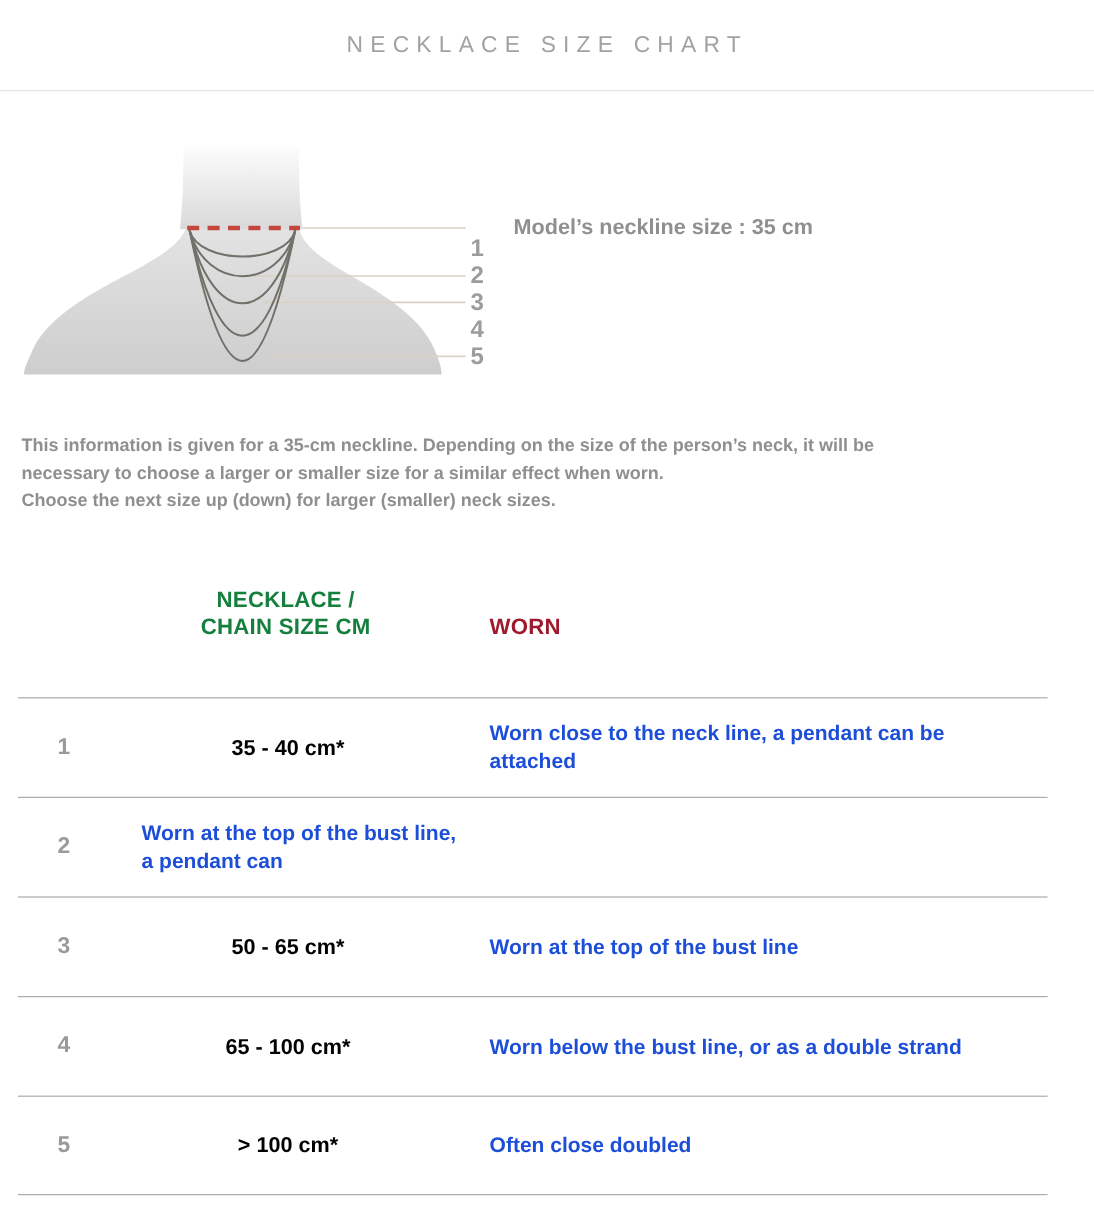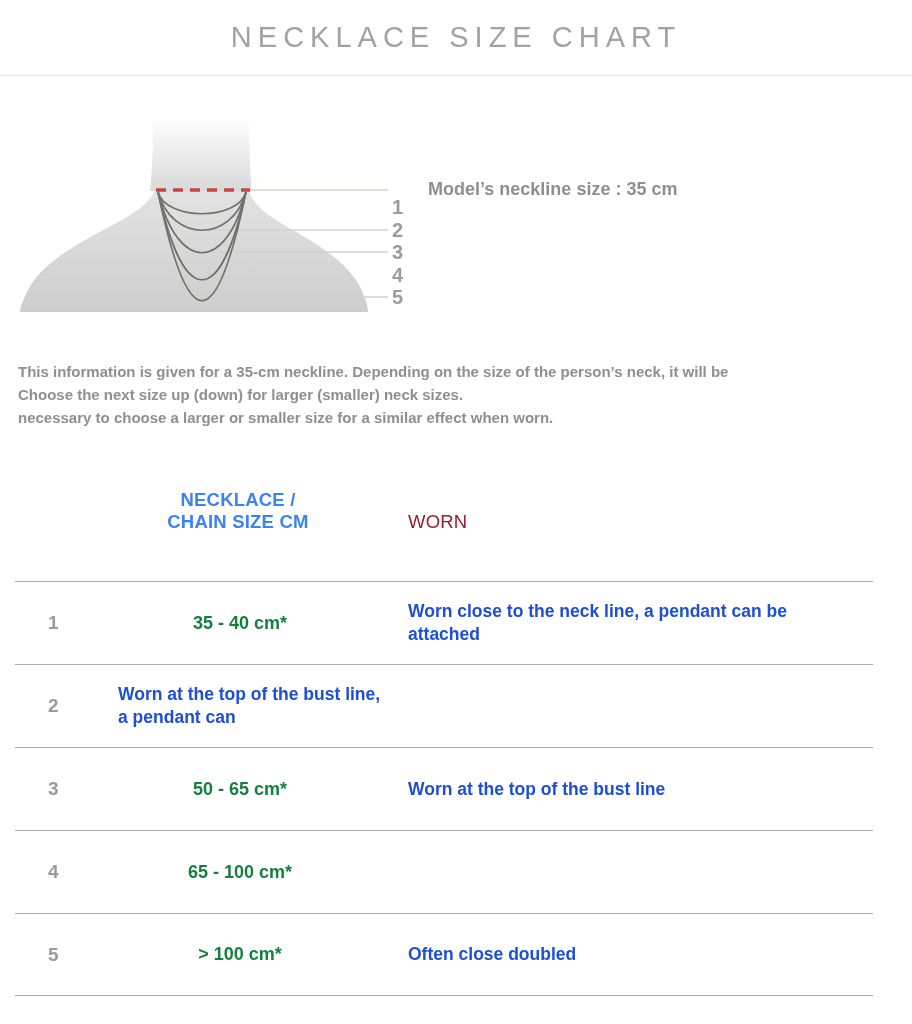--- a/index.html
+++ b/index.html
@@ -12,21 +12,21 @@
   }
 
   
   .page-header {
     position: absolute; top: 0; left: 0;
     width: 912px; height: 76px;
     border-bottom: 1px solid #e4e4e4;
     display: flex; align-items: center; justify-content: center;
   }
   .page-title {
-    font-size: 29px;
+    font-size: 19px;
     font-weight: 400;
     letter-spacing: 6px;
     color: #a2a2a2;
     white-space: nowrap;
   }
 
   
   .diagram-svg { position: absolute; top: 0; left: 0; }
   .model-label {
     position: absolute; left: 428px; top: 178px;
@@ -47,26 +47,26 @@
   .info-block {
     position: absolute; left: 18px; top: 360px;
     font-size: 15px; font-weight: 700; color: #8f8f8f;
     line-height: 23px; white-space: nowrap;
   }
 
   
   .size-col-header {
     position: absolute; left: 110px; top: 489px; width: 256px;
     text-align: center;
-    font-size: 18.5px; font-weight: 700; color: #3b82f6;
+    font-size: 18.5px; font-weight: 700; color: #15803d;
     line-height: 22px; letter-spacing: 0.2px;
   }
   .worn-col-header {
     position: absolute; left: 408px; top: 511px;
-    font-size: 18.5px; font-weight: 400; color: #9e1b2d;
+    font-size: 18.5px; font-weight: 700; color: #9e1b2d;
     letter-spacing: 0.2px;
     text-align: right;
   }
 
   
   .size-table {
     position: absolute; left: 15px; top: 581px; width: 858px;
   }
   .size-row {
     height: 83px;
@@ -75,21 +75,21 @@
     grid-template-columns: 80px 290px 1fr;
     align-items: center;
   }
   .size-row:last-child { border-bottom: 1px solid #ababab; }
   .cell-num {
     padding-left: 33px;
     font-size: 19px; font-weight: 700; color: #9a9a9a;
   }
   .cell-size {
     text-align: center;
-    font-size: 18px; font-weight: 700; color: #15803d;
+    font-size: 18px; font-weight: 700; color: #000000;
   }
   .cell-worn {
     padding-left: 23px;
     font-size: 17.5px; font-weight: 700; color: #1d4ed8;
     line-height: 23px;
   }
 </style>
 </head>
 <body>
 
@@ -135,22 +135,22 @@
 
 <div class="model-label">Model’s neckline size : 35 cm</div>
 <div class="size-callout n1">1</div>
 <div class="size-callout n2">2</div>
 <div class="size-callout n3">3</div>
 <div class="size-callout n4">4</div>
 <div class="size-callout n5">5</div>
 
 <div class="info-block">
   <div>This information is given for a 35-cm neckline. Depending on the size of the person’s neck, it will be</div>
+  <div>necessary to choose a larger or smaller size for a similar effect when worn.</div>
   <div>Choose the next size up (down) for larger (smaller) neck sizes.</div>
-  <div>necessary to choose a larger or smaller size for a similar effect when worn.</div>
 </div>
 
 <div class="size-col-header">
   <div>NECKLACE /</div>
   <div>CHAIN SIZE CM</div>
 </div>
 <div class="worn-col-header">WORN</div>
 
 <div class="size-table">
 
@@ -175,20 +175,24 @@
     <div class="cell-size">50 - 65 cm*</div>
     <div class="cell-worn">
       <div>Worn at the top of the bust line</div>
       <div></div>
     </div>
   </div>
 
   <div class="size-row">
     <div class="cell-num">4</div>
     <div class="cell-size">65 - 100 cm*</div>
+    <div class="cell-worn">
+      <div>Worn below the bust line, or as a double strand</div>
+      <div></div>
+    </div>
   </div>
 
   <div class="size-row">
     <div class="cell-num">5</div>
     <div class="cell-size">&gt; 100 cm*</div>
     <div class="cell-worn">
       <div>Often close doubled</div>
       <div></div>
     </div>
   </div>

